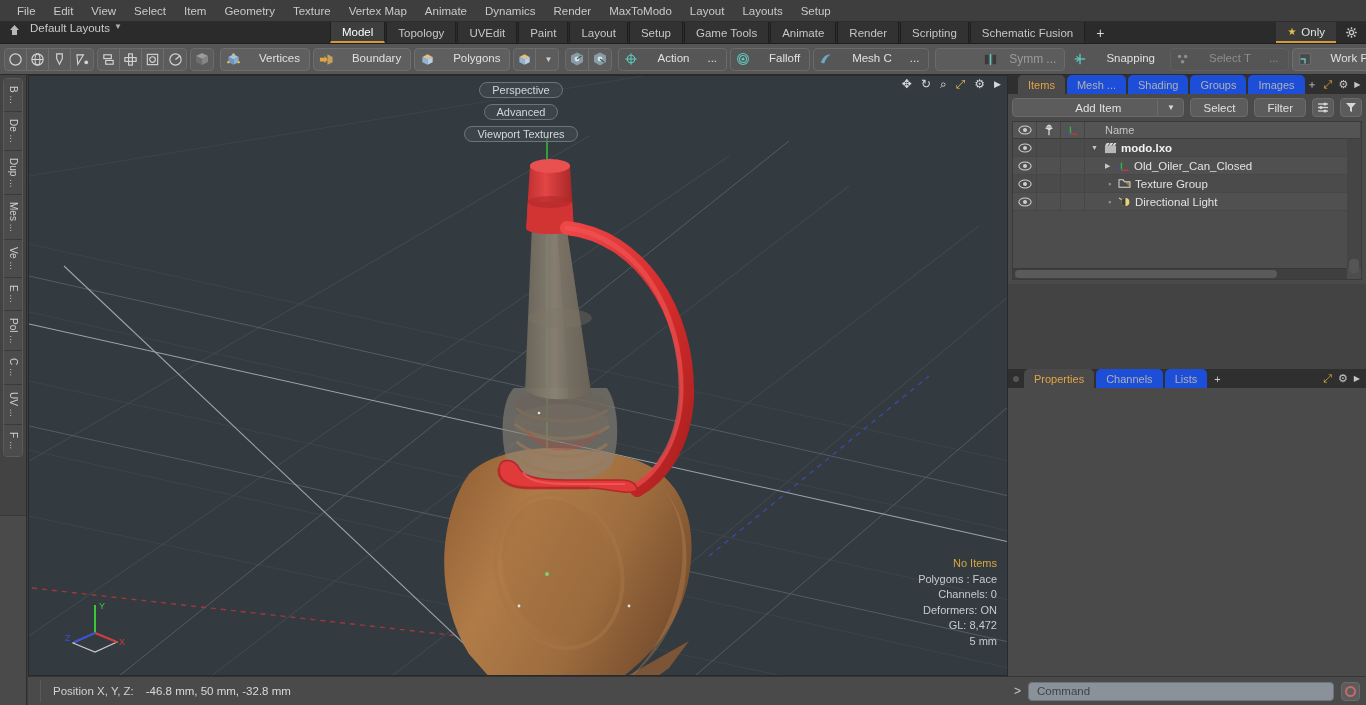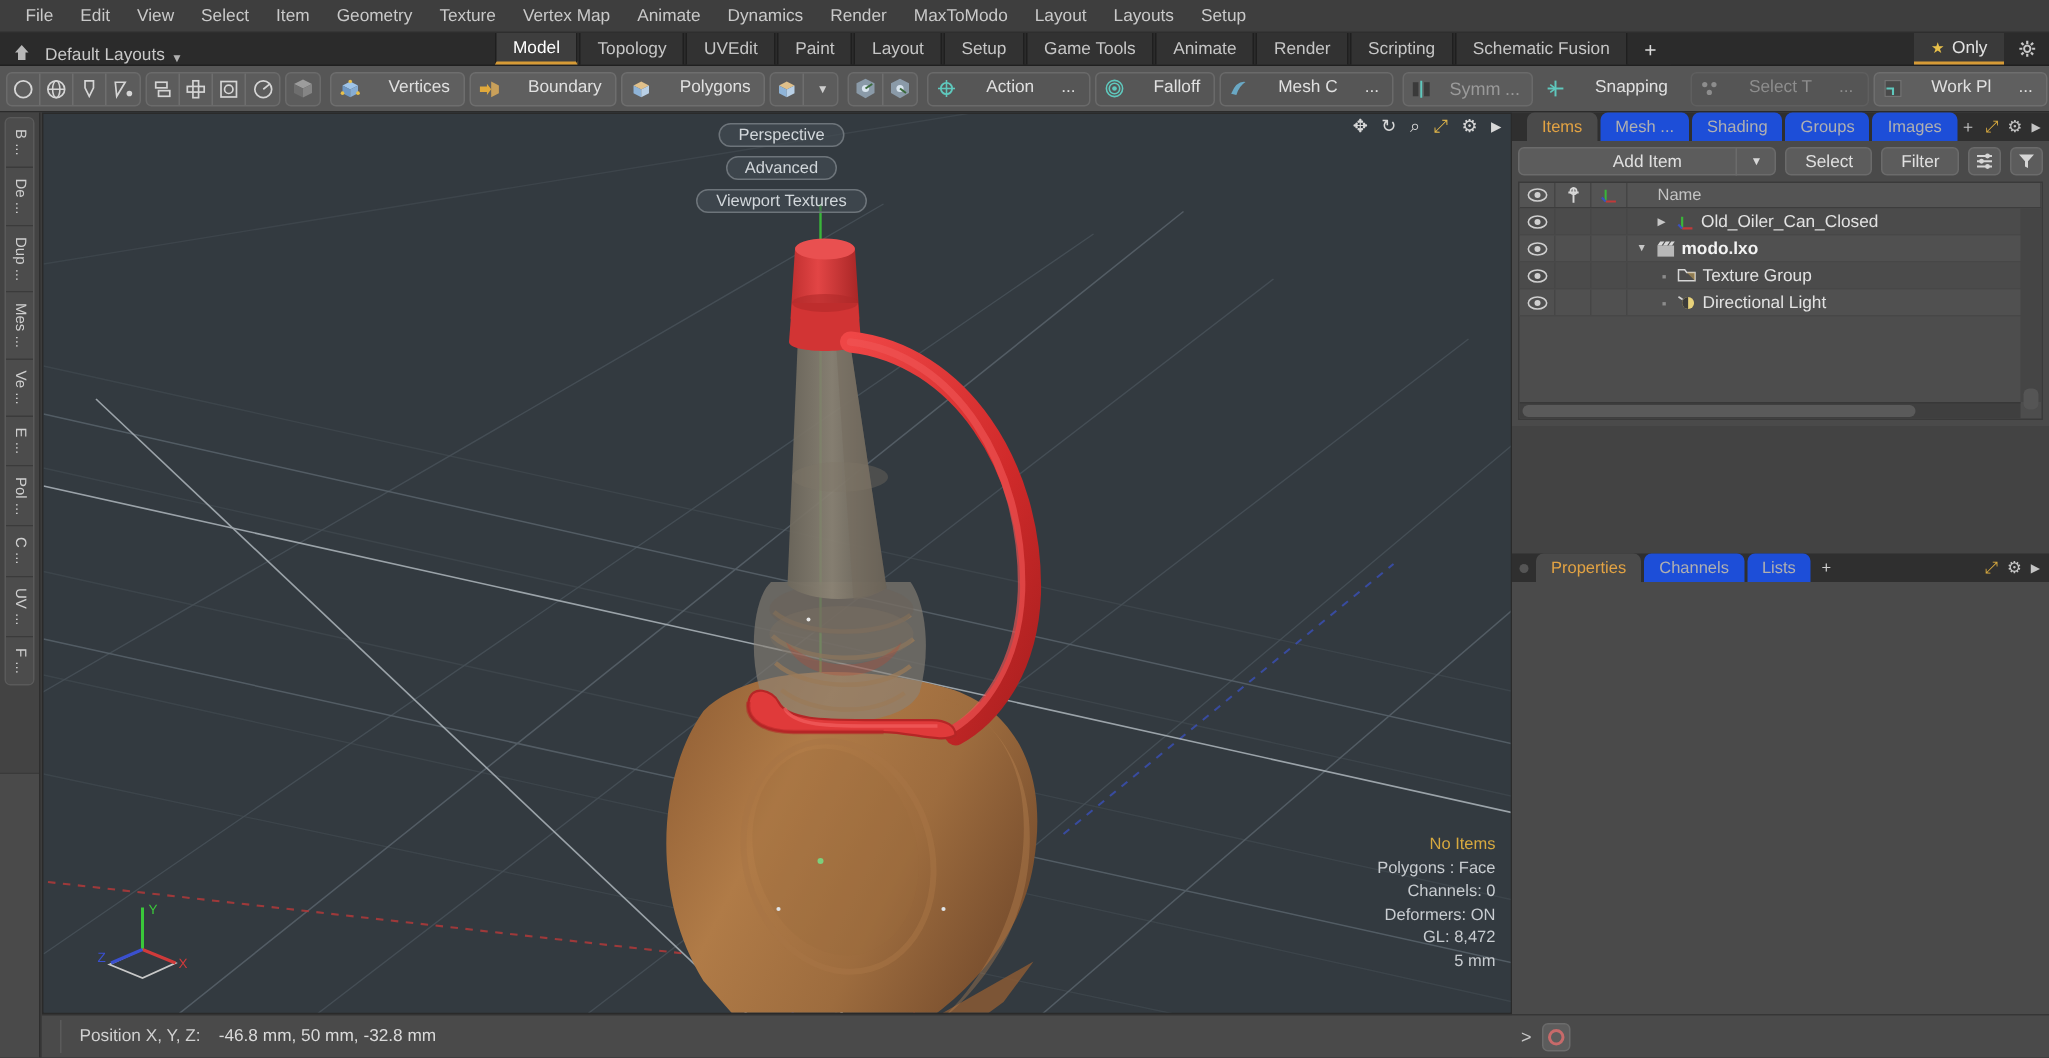--- a/index.html
+++ b/index.html
@@ -20,21 +20,21 @@
   .menubar .mi {
     color: #c9c9c9; font-size: 11.5px; padding: 2px 9px; cursor: default;
     white-space: nowrap;
   }
 
   
   .layoutbar {
     height: 22px; background: #2b2b2b; display: flex; align-items: stretch;
     border-bottom: 1px solid #202020;
   }
-  .lb-left { display: flex; align-items: flex-end; padding-left: 6px; width: 330px; }
+  .lb-left { display: flex; align-items: flex-start; padding-left: 6px; width: 330px; }
   .home-ico {
     width: 16px; height: 16px; display: flex; align-items: center; justify-content: center;
     color: #b8b8b8; font-size: 11px;
   }
   .layout-name { color: #c9c9c9; font-size: 11.5px; margin-left: 8px; }
   .caret-small { color: #b0b0b0; font-size: 8px; margin-left: 4px; }
   .tabs { display: flex; align-items: stretch; flex: 1; }
   .tab {
     color: #c6c6c6; font-size: 11.5px; display: flex; align-items: center;
     padding: 0 11px; border-left: 1px solid #1f1f1f; border-right: 1px solid #1f1f1f;
@@ -433,21 +433,21 @@
     <div class="pill flat">
       <span class="cubeico">
           <svg width="14" height="14" viewBox="0 0 16 16">
             <path d="M2 12 Q6 2 13 3 Q8 6 6 13 Z" fill="#6aa8c4"></path>
           </svg>
         </span>
       <span class="lbl">Mesh C</span>
       <span class="lbl">...</span>
     </div>
     <div class="sep"></div>
-    <div class="tgrp" style="border-color:#6a6a6a;">
+    <div class="tgrp" style="border-color:#6a6a6a;padding-left:43px;">
       <div class="tbtn" style="border-right:none;">
           <svg width="15" height="15" viewBox="0 0 16 16">
             <rect x="2" y="3" width="4" height="10" fill="#3a3a3a"></rect>
             <line x1="8" y1="2" x2="8" y2="14" stroke="#5fc8bd" stroke-width="1.4"></line>
             <rect x="10" y="3" width="4" height="10" fill="#3a3a3a"></rect>
           </svg>
         </div>
       <div class="tbtn dim" style="border-right:none; color:#9a9a9a; padding:0 8px;">
           <span>Symm</span>
           <span style="margin-left:3px;">...</span>
@@ -764,50 +764,50 @@
           <div id="treerows">
               <div class="trow">
                 <div class="cell-eye">
                   <svg class="eye-g" width="14" height="10" viewBox="0 0 16 11">
                     <ellipse cx="8" cy="5.5" rx="7" ry="4.6" fill="none" stroke="#cfcfcf" stroke-width="1.2"></ellipse>
                     <circle cx="8" cy="5.5" r="2.3" fill="#cfcfcf"></circle>
                   </svg>
                 </div>
                 <div class="cell-pl"></div>
                 <div class="cell-ax"></div>
-                <div class="cell-name indent1">
-                  <span class="tri">▶</span>
+                <div class="cell-name root">
+                  <span class="tri">▼</span>
                   <span>
-                    <svg width="12" height="12" viewBox="0 0 14 14">
-                      <line x1="4" y1="12" x2="4" y2="3" stroke="#3ab53a" stroke-width="1.7"></line>
-                      <line x1="4" y1="12" x2="12" y2="12" stroke="#c03a3a" stroke-width="1.7"></line>
-                      <line x1="4" y1="12" x2="1" y2="9" stroke="#3a50c0" stroke-width="1.7"></line>
+                    <svg width="13" height="12" viewBox="0 0 14 13">
+                      <rect x="1" y="4" width="12" height="8" fill="#b8b8b8"></rect>
+                      <path d="M1 4 L3 1 L6 1 L4 4 Z M5 4 L7 1 L10 1 L8 4 Z M9 4 L11 1 L13.5 1 L11.5 4 Z" fill="#d8d8d8"></path>
                     </svg>
                   </span>
-                  <span>Old_Oiler_Can_Closed</span>
+                  <span>modo.lxo</span>
                 </div>
               </div>
               <div class="trow">
                 <div class="cell-eye">
                   <svg class="eye-g" width="14" height="10" viewBox="0 0 16 11">
                     <ellipse cx="8" cy="5.5" rx="7" ry="4.6" fill="none" stroke="#cfcfcf" stroke-width="1.2"></ellipse>
                     <circle cx="8" cy="5.5" r="2.3" fill="#cfcfcf"></circle>
                   </svg>
                 </div>
                 <div class="cell-pl"></div>
                 <div class="cell-ax"></div>
-                <div class="cell-name root">
-                  <span class="tri">▼</span>
+                <div class="cell-name indent1">
+                  <span class="tri">▶</span>
                   <span>
-                    <svg width="13" height="12" viewBox="0 0 14 13">
-                      <rect x="1" y="4" width="12" height="8" fill="#b8b8b8"></rect>
-                      <path d="M1 4 L3 1 L6 1 L4 4 Z M5 4 L7 1 L10 1 L8 4 Z M9 4 L11 1 L13.5 1 L11.5 4 Z" fill="#d8d8d8"></path>
+                    <svg width="12" height="12" viewBox="0 0 14 14">
+                      <line x1="4" y1="12" x2="4" y2="3" stroke="#3ab53a" stroke-width="1.7"></line>
+                      <line x1="4" y1="12" x2="12" y2="12" stroke="#c03a3a" stroke-width="1.7"></line>
+                      <line x1="4" y1="12" x2="1" y2="9" stroke="#3a50c0" stroke-width="1.7"></line>
                     </svg>
                   </span>
-                  <span>modo.lxo</span>
+                  <span>Old_Oiler_Can_Closed</span>
                 </div>
               </div>
               <div class="trow">
                 <div class="cell-eye">
                   <svg class="eye-g" width="14" height="10" viewBox="0 0 16 11">
                     <ellipse cx="8" cy="5.5" rx="7" ry="4.6" fill="none" stroke="#cfcfcf" stroke-width="1.2"></ellipse>
                     <circle cx="8" cy="5.5" r="2.3" fill="#cfcfcf"></circle>
                   </svg>
                 </div>
                 <div class="cell-pl"></div>
@@ -867,20 +867,23 @@
             <span style="color:#d7a93f;">⤢</span>
             <span>⚙</span>
             <span style="font-size:8px;">▶</span>
           </div>
         </div>
         <div class="props-body"></div>
       </div>
 
       <div class="cmdbar">
         <span class="cmd-gt">&gt;</span>
+        <div class="cmd-input">
+          <span>Command</span>
+        </div>
         <div class="cmd-circle">
             <div class="ring"></div>
           </div>
       </div>
 
     </div>
   </div>
 </div>
 
 </body></html>

